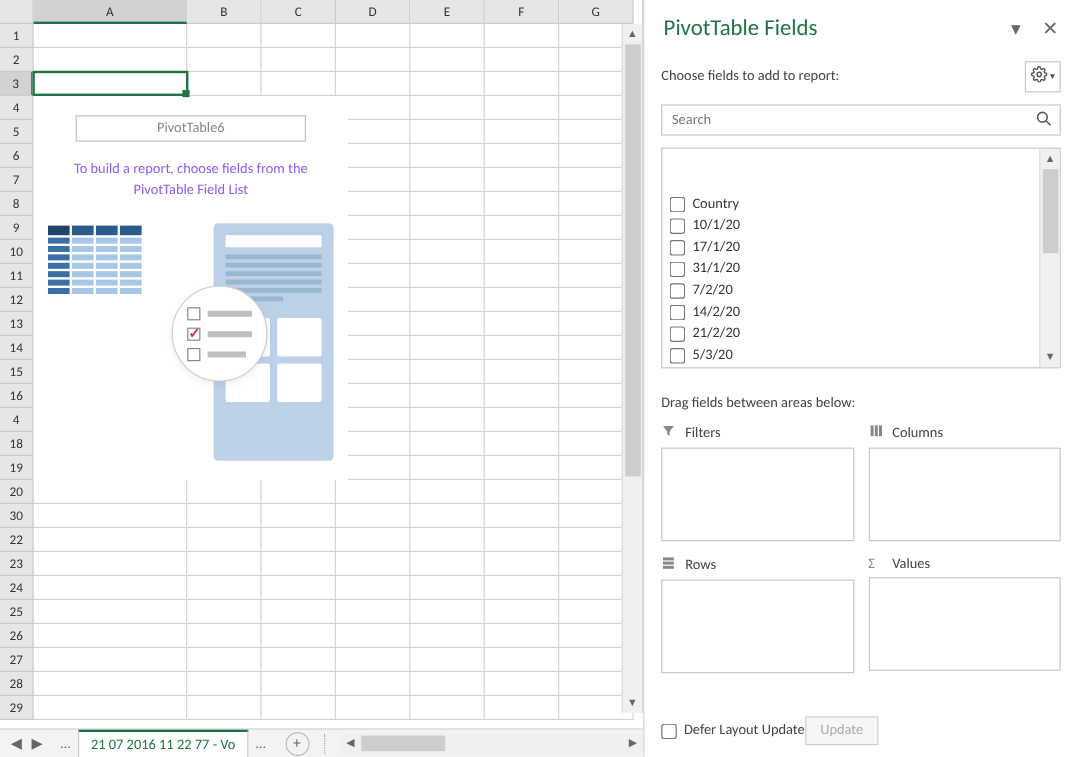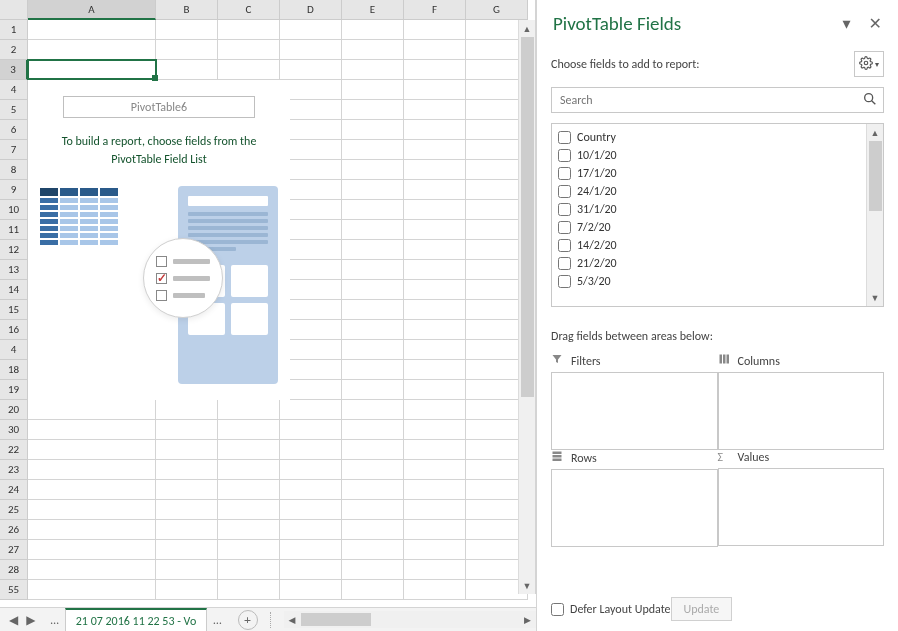--- a/index.html
+++ b/index.html
@@ -19,21 +19,21 @@
 .cell { width: 62px; height: 20px; border-right: 1px solid #d4d4d4; border-bottom: 1px solid #d4d4d4; }
 .cell.wide { width: 128px; }
 
 
 .active-cell { position: absolute; left: 27px; top: 59px; width: 130px; height: 21px; border: 2px solid #217346; background: #fff; z-index: 5; }
 .active-cell::after { content: ""; position: absolute; right: -3px; bottom: -3px; width: 6px; height: 6px; background: #217346; }
 
 
 .pivot-placeholder { position: absolute; left: 28px; top: 80px; width: 262px; height: 320px; background: #fff; z-index: 3; }
 .pivot-title { margin: 16px auto 0; width: 192px; height: 22px; border: 1px solid #bfbfbf; display: flex; align-items: center; justify-content: center; font-size: 12px; color: #888; }
-.pivot-msg { margin: 14px 8px 0; text-align: center; font-size: 12px; color: #14532d; line-height: 1.5; }
+.pivot-msg { margin: 14px 8px 0; text-align: center; font-size: 12px; color: #8b5cf6; line-height: 1.5; }
 .pivot-art { margin-top: 18px; position: relative; height: 200px; }
 .mini-table { position: absolute; left: 12px; top: 2px; width: 82px; height: 60px; display: flex; gap: 2px; }
 .mini-col { display: flex; flex-direction: column; gap: 2px; }
 .mini-col div { background: #a8c6e8; width: 18px; height: 5px; }
 .mini-col.first div { background: #3a6ea5; }
 .mini-col .hdr { background: #2a5a8a; height: 8px; }
 .mini-col.first .hdr { background: #1f4569; }
 .phone { position: absolute; left: 150px; top: 0; width: 100px; height: 198px; background: #bcd0e8; border-radius: 4px; padding: 10px; }
 .phone-line { background: #9bb6d4; height: 4px; margin: 3px 0; border-radius: 1px; }
 .phone-line.short { width: 60%; }
@@ -75,30 +75,30 @@
 
 .sub { display: flex; align-items: center; justify-content: space-between; margin: 8px 0 10px; }
 .sub-label { font-size: 12px; color: #444; }
 .gear-btn { width: 30px; height: 26px; border: 1px solid #c8c8c8; display: flex; align-items: center; justify-content: center; gap: 2px; color: #555; cursor: pointer; }
 
 .search { position: relative; margin-bottom: 10px; }
 .search input { width: 100%; height: 26px; border: 1px solid #c8c8c8; padding: 0 28px 0 8px; font-size: 12px; color: #888; outline: none; }
 .search .mag-icon { position: absolute; right: 6px; top: 4px; color: #666; }
 
 .fields-box { border: 1px solid #c8c8c8; height: 184px; position: relative; overflow: hidden; }
-.fields-list { padding: 4px 0; }
+.fields-list { padding: 4px 0; margin-top: 33px; }
 .field-item { display: flex; align-items: center; gap: 6px; padding: 2px 6px; font-size: 12px; color: #333; cursor: pointer; }
 .field-item input { width: 13px; height: 13px; }
 .fields-scroll { position: absolute; right: 0; top: 0; width: 17px; height: 100%; background: #f0f0f0; border-left: 1px solid #dcdcdc; }
 .fields-scroll .up, .fields-scroll .down { height: 17px; display: flex; align-items: center; justify-content: center; font-size: 9px; color: #666; }
 .fields-scroll .down { position: absolute; bottom: 0; width: 100%; }
 .fields-scroll .thumb { position: absolute; top: 17px; left: 2px; width: 13px; height: 70px; background: #cdcdcd; }
 
 .drag-label { font-size: 12px; color: #444; margin: 22px 0 10px; }
-.areas { display: grid; grid-template-columns: 1fr 1fr; }
+.areas { display: grid; grid-template-columns: 1fr 1fr; gap: 12px; }
 .area { }
 .area-head { display: flex; align-items: center; gap: 6px; font-size: 12px; color: #444; margin-bottom: 4px; }
 .area-box { border: 1px solid #c8c8c8; height: 78px; background: #fff; }
 .area-icon { color: #888; font-size: 12px; width: 14px; }
 
 .footer { position: absolute; left: 14px; right: 14px; bottom: 10px; display: flex; align-items: center; font-size: 12px; }
 .footer label { display: flex; align-items: center; gap: 6px; color: #444; }
 .footer button { border: 1px solid #d0d0d0; background: #f6f6f6; color: #aaa; padding: 4px 12px; font-size: 12px; }
 </style>
 </head>
@@ -390,21 +390,21 @@
         <div class="row-h">28</div>
         <div class="cell wide"></div>
         <div class="cell"></div>
         <div class="cell"></div>
         <div class="cell"></div>
         <div class="cell"></div>
         <div class="cell"></div>
         <div class="cell"></div>
       </div>
       <div class="row">
-        <div class="row-h">55</div>
+        <div class="row-h">29</div>
         <div class="cell wide"></div>
         <div class="cell"></div>
         <div class="cell"></div>
         <div class="cell"></div>
         <div class="cell"></div>
         <div class="cell"></div>
         <div class="cell"></div>
       </div>
     </div>
   <div class="active-cell"></div>
@@ -496,21 +496,21 @@
     <div class="down">▼</div>
   </div>
 </div>
 
 <div class="tabbar">
   <div class="nav">
     <span>◀</span>
     <span>▶</span>
   </div>
   <div class="dots">…</div>
-  <div class="tab">21 07 2016 11 22 53 - Vo</div>
+  <div class="tab">21 07 2016 11 22 77 - Vo</div>
   <div class="dots">…</div>
   <div class="add">+</div>
   <div class="sep"></div>
   <div class="hscroll">
     <div class="left">◀</div>
     <div class="track">
         <div class="thumb"></div>
       </div>
     <div class="right">▶</div>
   </div>
@@ -557,24 +557,20 @@
         <div class="field-item">
           <input type="checkbox" style="">
           <span>10/1/20</span>
         </div>
         <div class="field-item">
           <input type="checkbox" style="">
           <span>17/1/20</span>
         </div>
         <div class="field-item">
           <input type="checkbox" style="">
-          <span>24/1/20</span>
-        </div>
-        <div class="field-item">
-          <input type="checkbox" style="">
           <span>31/1/20</span>
         </div>
         <div class="field-item">
           <input type="checkbox" style="">
           <span>7/2/20</span>
         </div>
         <div class="field-item">
           <input type="checkbox" style="">
           <span>14/2/20</span>
         </div>

